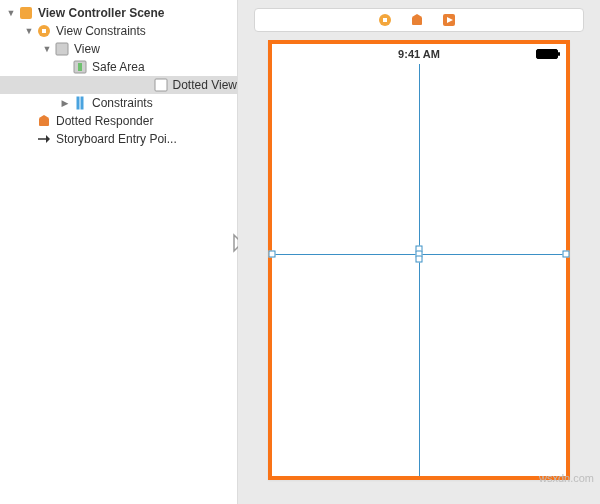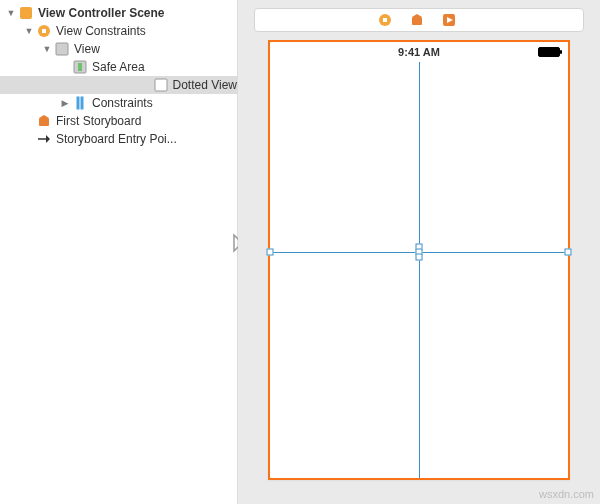--- a/index.html
+++ b/index.html
@@ -87,21 +87,21 @@
       justify-content: center;
       gap: 14px;
       margin: 0 auto 8px auto;
       width: 330px;
     }
     .bc-icon { width:14px; height:14px; }
     .device-frame {
       width: 302px;
       height: 440px;
       background: #fff;
-      border: 2px solid #f97316;
+      border: 4px solid #f97316;
       margin: 0 auto;
       position: relative;
       box-shadow: 0 1px 2px rgba(0,0,0,0.05);
     }
     .statusbar {
       height: 20px;
       display: flex;
       align-items: center;
       justify-content: center;
       font-size: 11px;
@@ -124,21 +124,21 @@
     .guide-v { width:1px; left:50%; top:20px; bottom:0; }
     .guide-h { height:1px; left:0; right:0; top:210px; }
     .handle {
       position:absolute;
       width:7px; height:7px;
       background:#fff;
       border:1px solid #3b90c6;
       transform: translate(-50%,-50%);
     }
     .watermark{
-      position:absolute; bottom:4px; right:6px;
+      position:absolute; bottom:20px; right:6px;
       font-size:11px; color:#bdbdbd;
     }
   </style>
 </head>
 <body>
 
 <div class="outline">
 
   <div class="row ind0">
     <span class="disc">▼</span>
@@ -204,21 +204,21 @@
   </div>
 
   <div class="row ind1">
     <span class="disc empty">▶</span>
     <span class="icon">
       <svg viewBox="0 0 16 16" width="16" height="16">
           <rect class="cube-orange" x="3" y="5" width="10" height="8" rx="1"></rect>
           <polygon class="cube-orange" points="3,5 8,2 13,5"></polygon>
         </svg>
     </span>
-    <span class="lbl">First Storyboard</span>
+    <span class="lbl">Dotted Responder</span>
   </div>
 
 
   <div class="row ind1">
     <span class="disc empty">▶</span>
     <span class="icon">
       <svg viewBox="0 0 16 16" width="16" height="16">
           <line x1="2" y1="8" x2="11" y2="8" stroke="#333" stroke-width="1.5"></line>
           <polygon points="10,4 14,8 10,12" fill="#333"></polygon>
         </svg>

